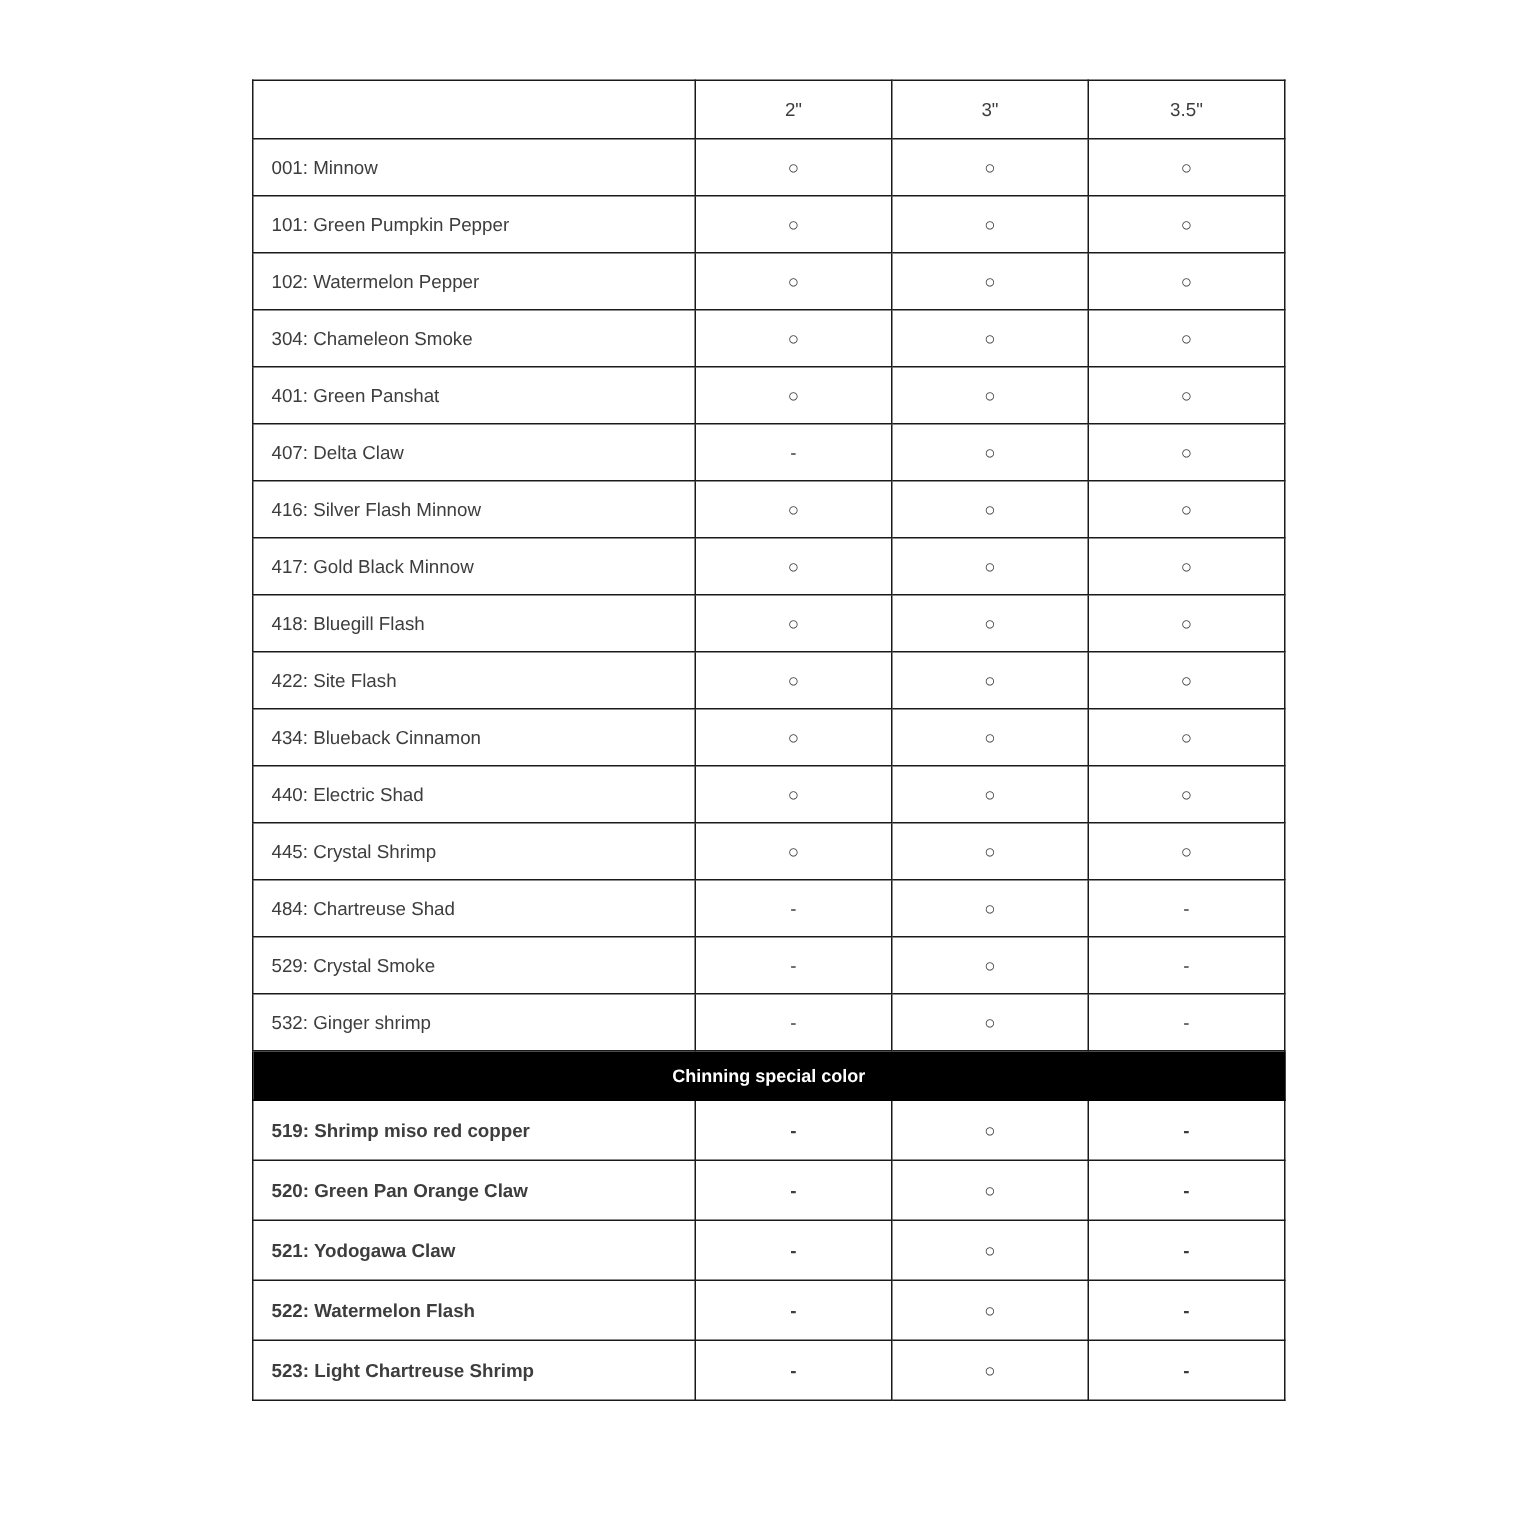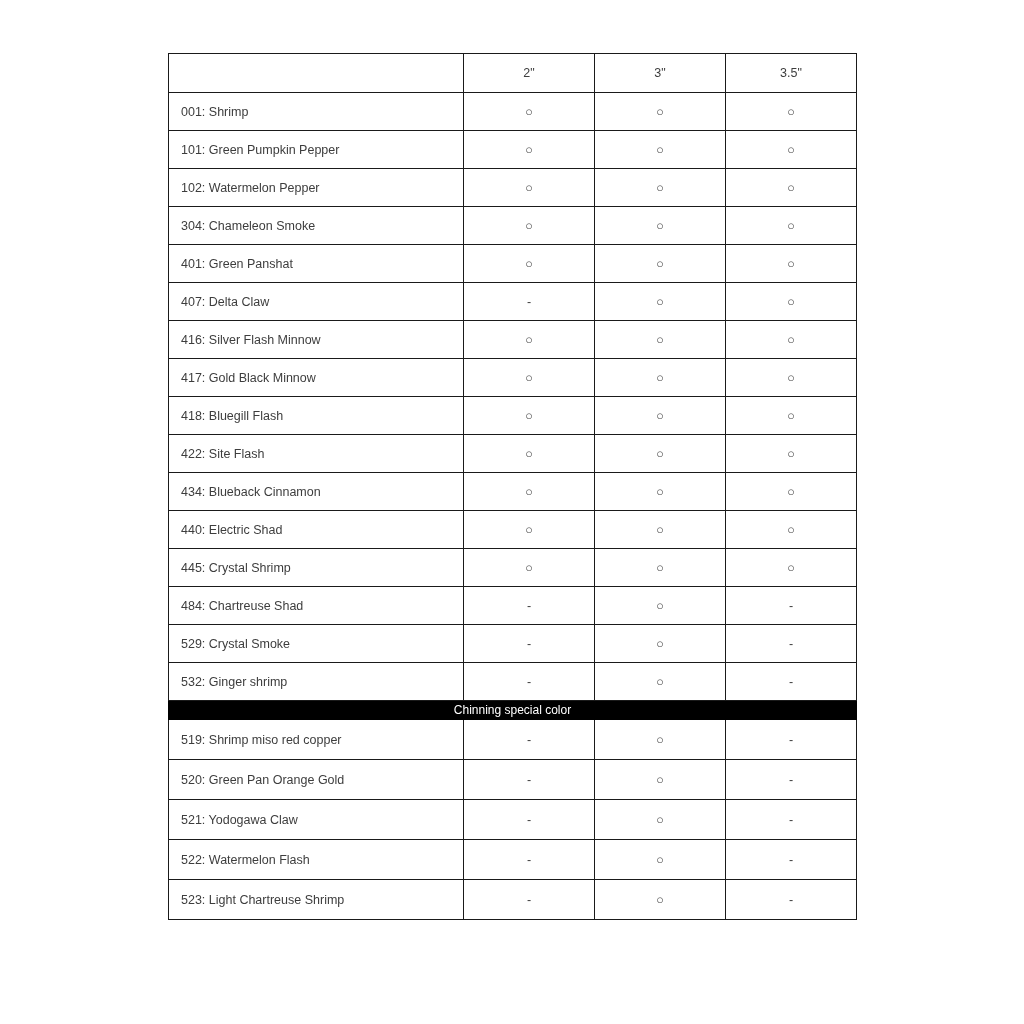--- a/index.html
+++ b/index.html
@@ -32,37 +32,37 @@
   }
   .spec-table col.c-label { width: 295px; }
   .spec-table col.c-size  { width: 131px; }
   .header-row td {
     height: 39px;
     text-align: center;
     vertical-align: middle;
     color: #3d3d3d;
   }
   .data-row td { height: 38px; }
-  .data-row.tall td { height: 40px; }
+  .data-row.tall td { height: 40px; font-weight: bold; }
   .label-cell {
     text-align: left;
     vertical-align: middle;
     padding-left: 12px;
   }
   .mark-cell {
     text-align: center;
     vertical-align: middle;
     font-size: 14px;
     color: #4a4a4a;
   }
   .banner-row td {
-    height: 19px;
+    height: 33px;
     background: #000000;
     color: #ffffff;
-    font-weight: normal;
+    font-weight: bold;
     font-size: 12px;
     text-align: center;
     vertical-align: middle;
     border: 1px solid #000000;
   }
 </style>
 </head>
 <body>
 
 <div class="page">
@@ -74,21 +74,21 @@
       <col class="c-size">
     </colgroup>
     <tbody>
       <tr class="header-row">
         <td class="label-cell"></td>
         <td>2"</td>
         <td>3"</td>
         <td>3.5"</td>
       </tr>
     <tr class="data-row">
-          <td class="label-cell">001: Shrimp</td>
+          <td class="label-cell">001: Minnow</td>
           <td class="mark-cell">○</td>
           <td class="mark-cell">○</td>
           <td class="mark-cell">○</td>
         </tr>
         <tr class="data-row">
           <td class="label-cell">101: Green Pumpkin Pepper</td>
           <td class="mark-cell">○</td>
           <td class="mark-cell">○</td>
           <td class="mark-cell">○</td>
         </tr>
@@ -179,21 +179,21 @@
         <tr class="banner-row">
           <td colspan="4">Chinning special color</td>
         </tr>
         <tr class="data-row tall">
           <td class="label-cell">519: Shrimp miso red copper</td>
           <td class="mark-cell">-</td>
           <td class="mark-cell">○</td>
           <td class="mark-cell">-</td>
         </tr>
         <tr class="data-row tall">
-          <td class="label-cell">520: Green Pan Orange Gold</td>
+          <td class="label-cell">520: Green Pan Orange Claw</td>
           <td class="mark-cell">-</td>
           <td class="mark-cell">○</td>
           <td class="mark-cell">-</td>
         </tr>
         <tr class="data-row tall">
           <td class="label-cell">521: Yodogawa Claw</td>
           <td class="mark-cell">-</td>
           <td class="mark-cell">○</td>
           <td class="mark-cell">-</td>
         </tr>

